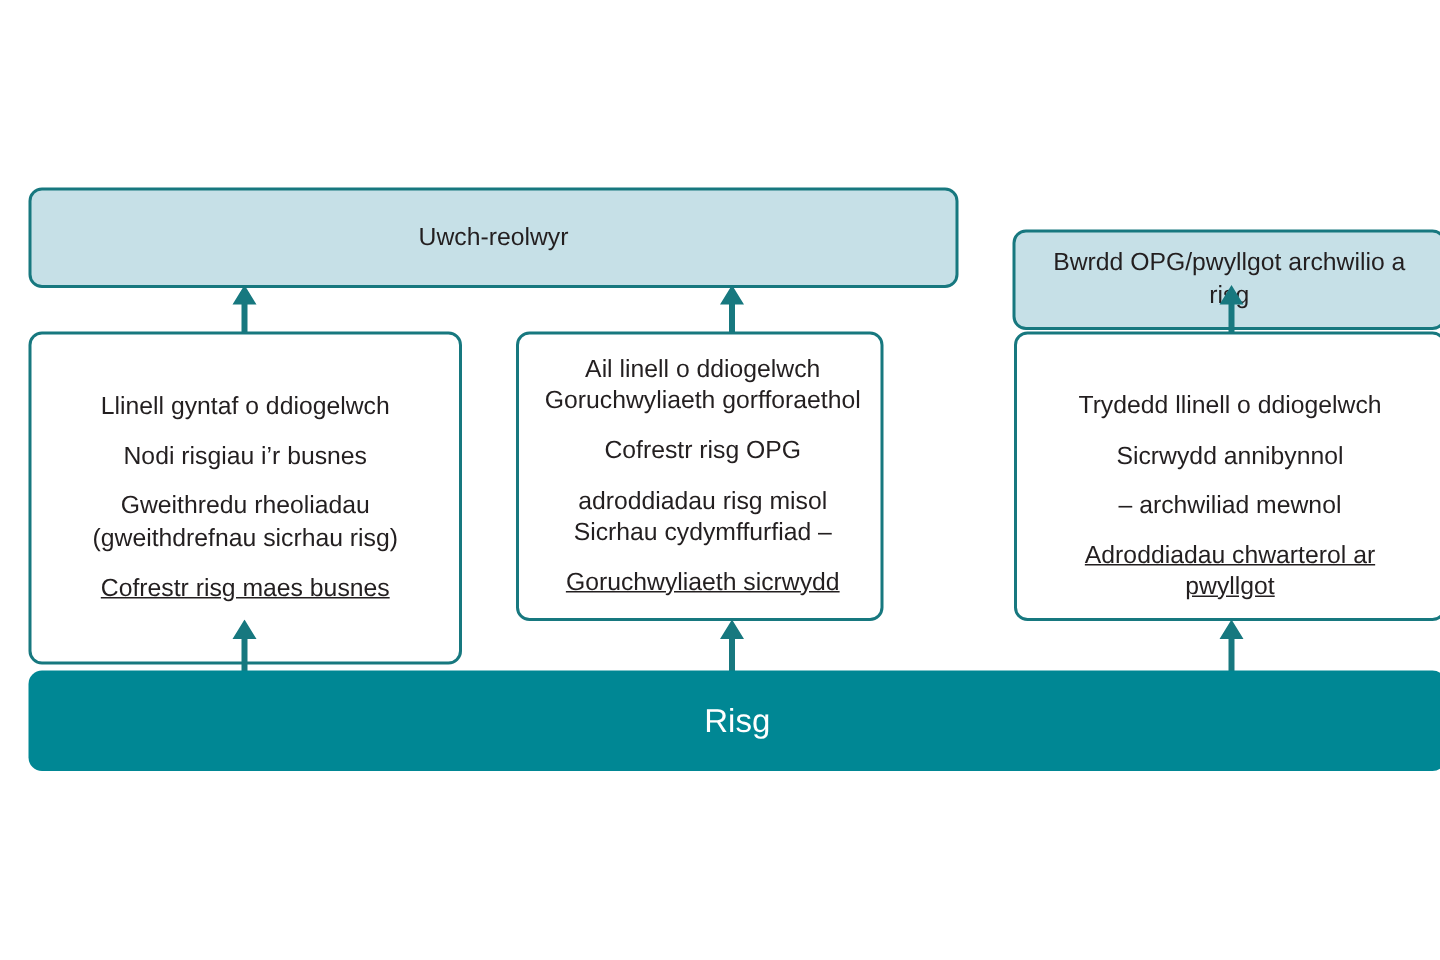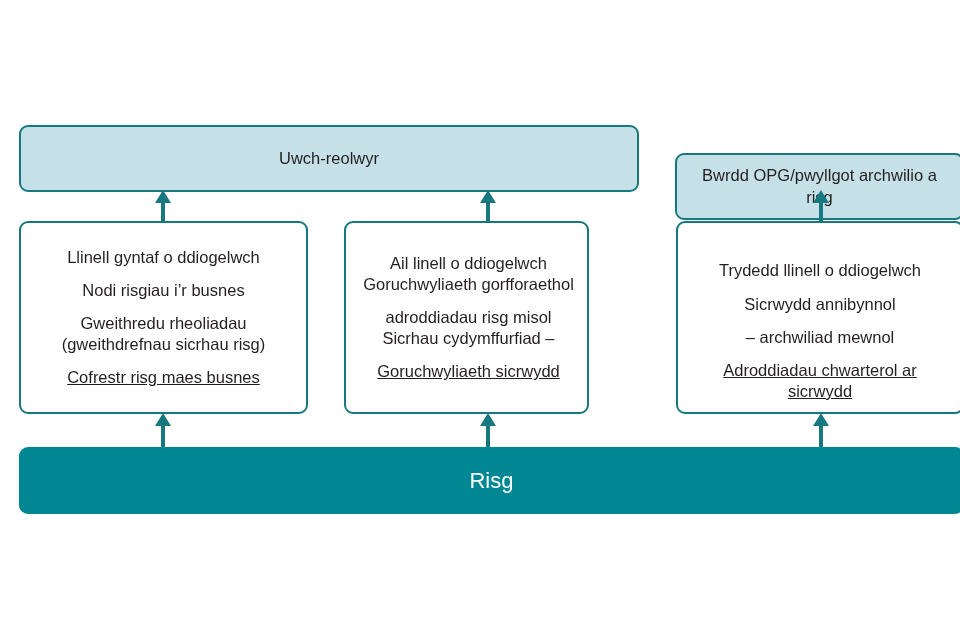--- a/index.html
+++ b/index.html
@@ -70,21 +70,21 @@
     align-items: center;
     justify-content: center;
     color: #ffffff;
     font-size: 22px;
   }
 
   
   #banner-senior   { left: 7px;   top: 125px; width: 620px; height: 67px; }
   #banner-board    { left: 663px; top: 125px; width: 289px; height: 67px; margin-top: 28px; }
 
-  #box-first       { left: 7px;   top: 221px; width: 289px; height: 193px; }
+  #box-first       { left: 7px;   top: 221px; width: 289px; height: 222px; }
   #box-second      { left: 332px; top: 221px; width: 245px; height: 193px; padding-left: 16px; }
   #box-third       { left: 664px; top: 221px; width: 288px; height: 193px; justify-content: flex-end; }
 
   #risk-bar        { left: 7px;   top: 447px; width: 945px; height: 67px; }
 
   
   .arrow {
     position: absolute;
     width: 20px;
     overflow: visible;
@@ -143,41 +143,44 @@
       <div class="line">Cofrestr risg maes busnes</div>
     </div>
   </div>
 
   <div class="box detail" id="box-second">
     <div class="block">
       <div class="line">Ail linell o ddiogelwch</div>
       <div class="line">Goruchwyliaeth gorfforaethol</div>
     </div>
     <div class="block">
+      <div class="line">Cofrestr risg OPG</div>
+    </div>
+    <div class="block">
       <div class="line">adroddiadau risg misol</div>
       <div class="line">Sicrhau cydymffurfiad –</div>
     </div>
     <div class="block">
       <div class="line">Goruchwyliaeth sicrwydd</div>
     </div>
   </div>
 
   <div class="box detail" id="box-third">
     <div class="block">
       <div class="line">Trydedd llinell o ddiogelwch</div>
     </div>
     <div class="block">
       <div class="line">Sicrwydd annibynnol</div>
     </div>
     <div class="block">
       <div class="line">– archwiliad mewnol</div>
     </div>
     <div class="block">
       <div class="line">Adroddiadau chwarterol ar</div>
-      <div class="line">sicrwydd</div>
+      <div class="line">pwyllgot</div>
     </div>
   </div>
 
   <div class="arrow" id="arrow-risk-to-first">
     <svg width="20" height="36" viewBox="0 0 20 36" aria-hidden="true">
       <path d="M10 0 L18 13 L12 13 L12 36 L8 36 L8 13 L2 13 Z" fill="#17787f"></path>
     </svg>
   </div>
   <div class="arrow" id="arrow-risk-to-second">
     <svg width="20" height="36" viewBox="0 0 20 36" aria-hidden="true">

